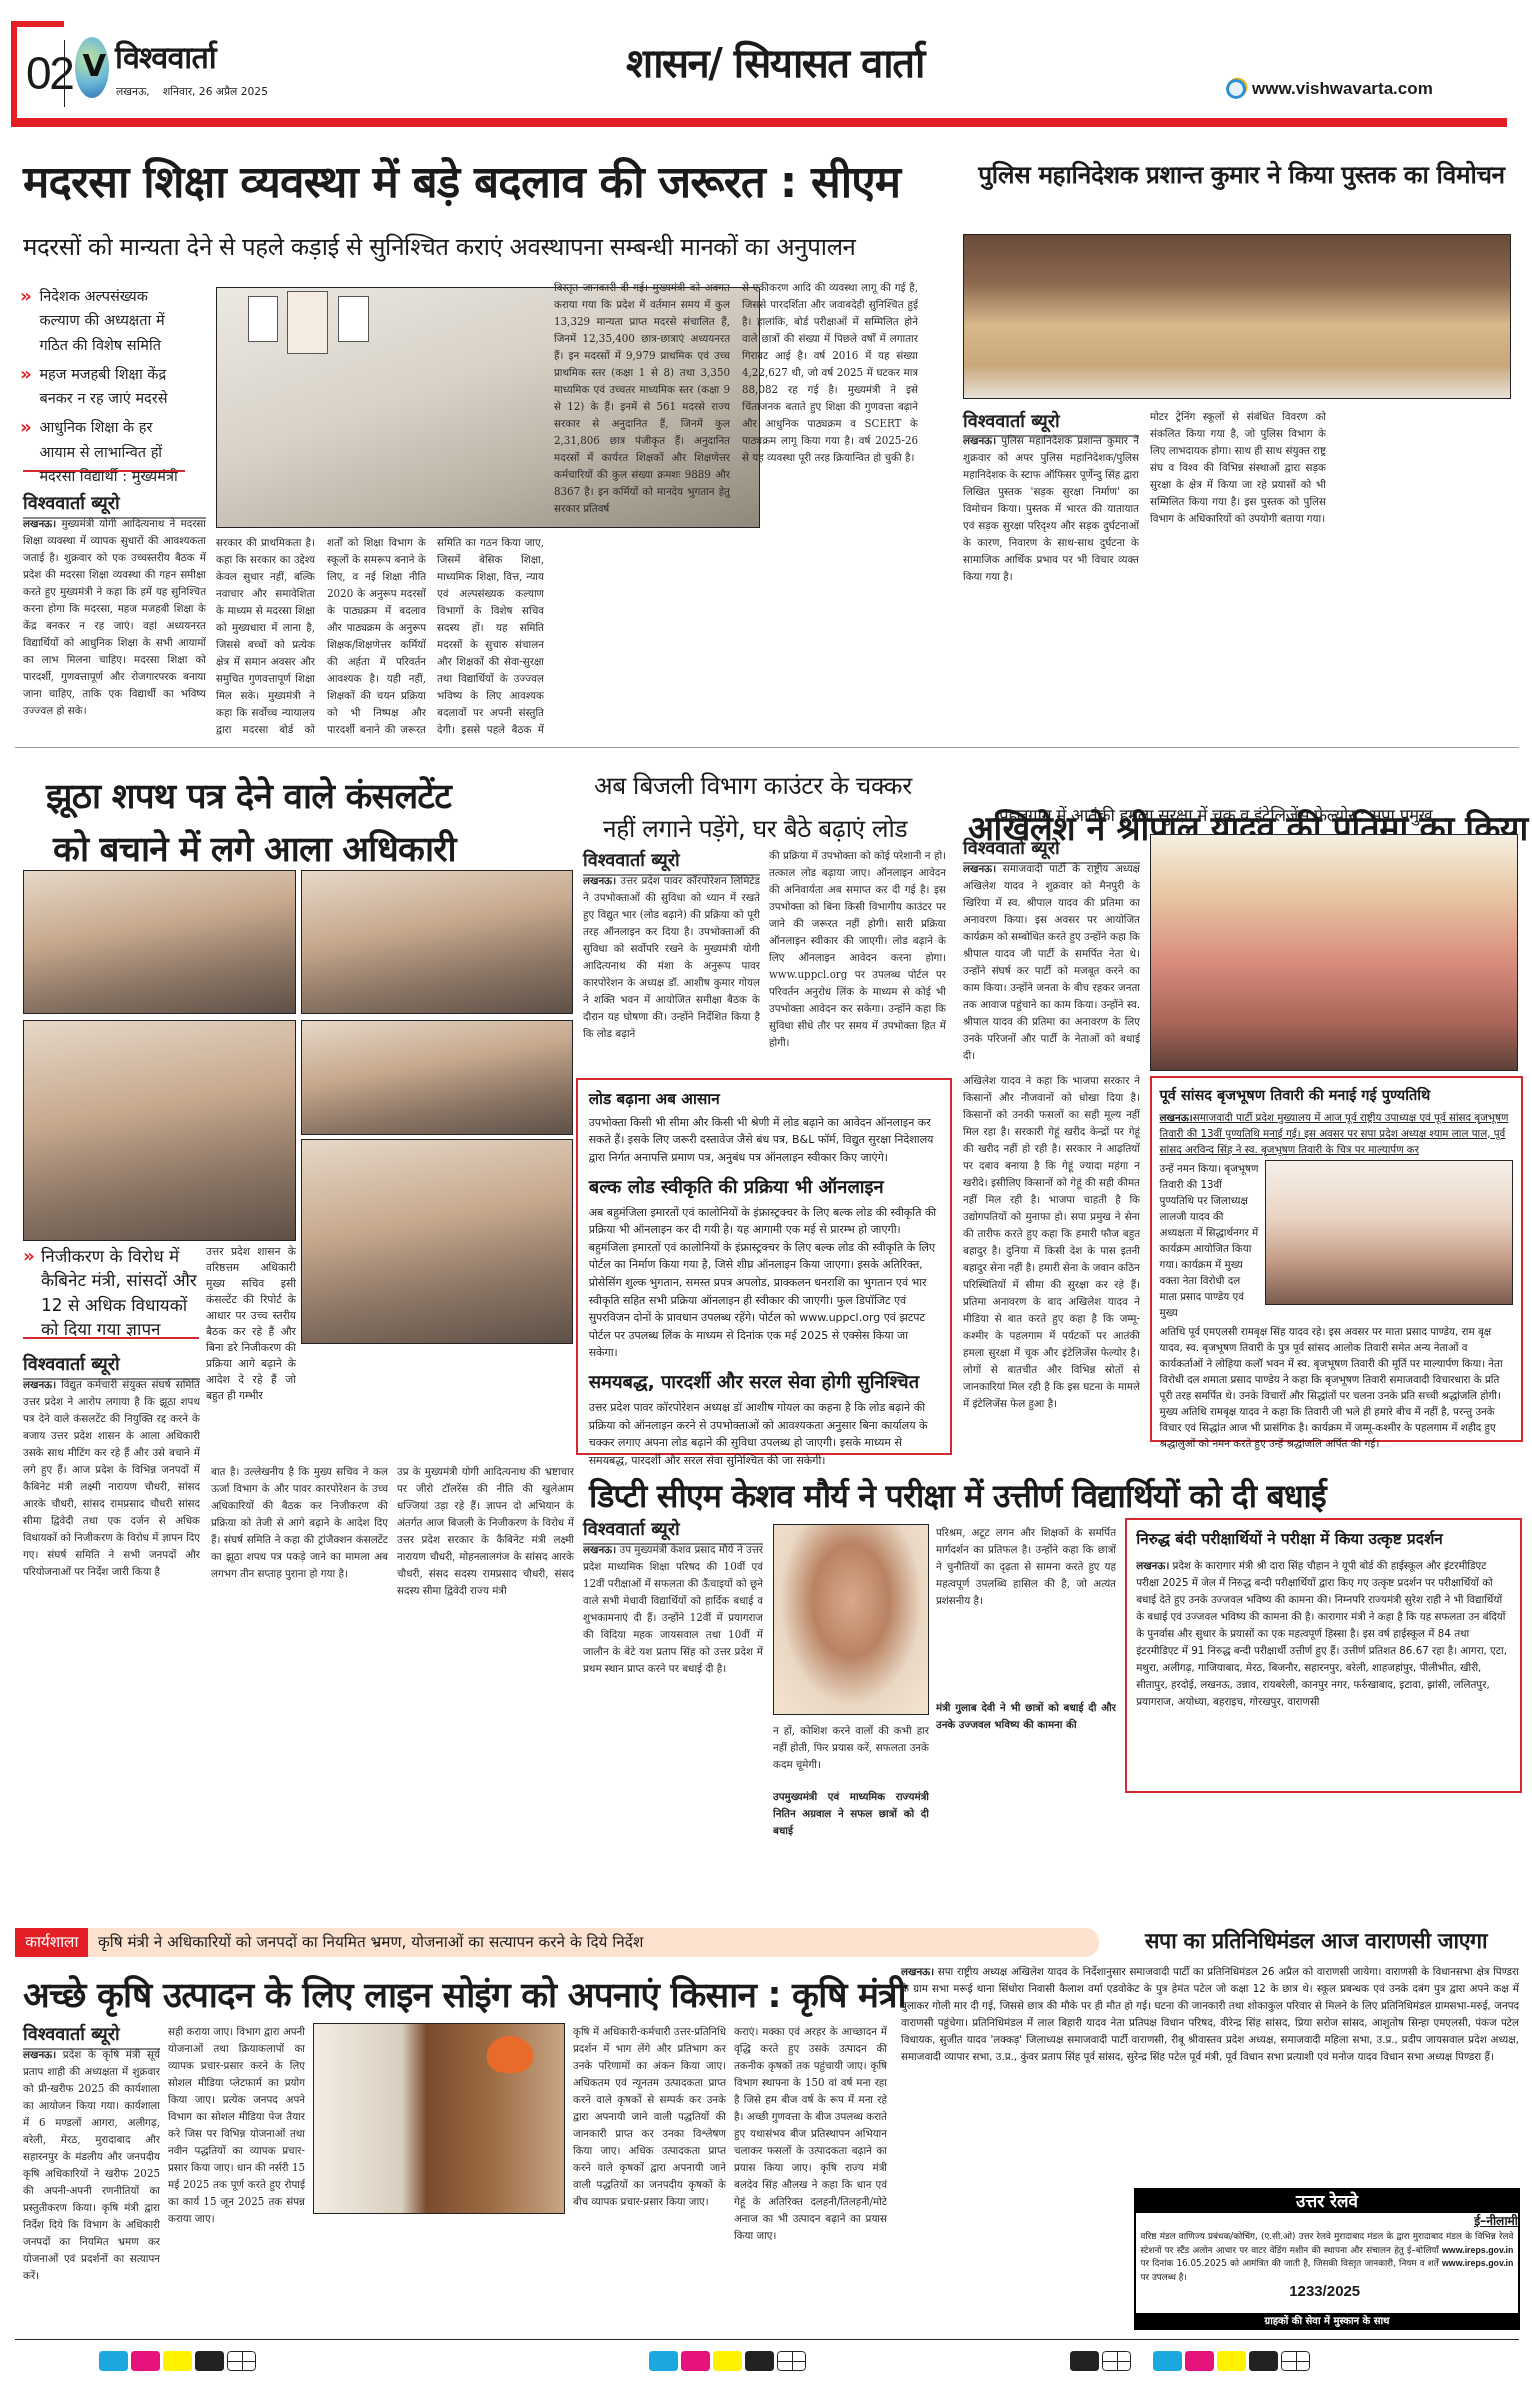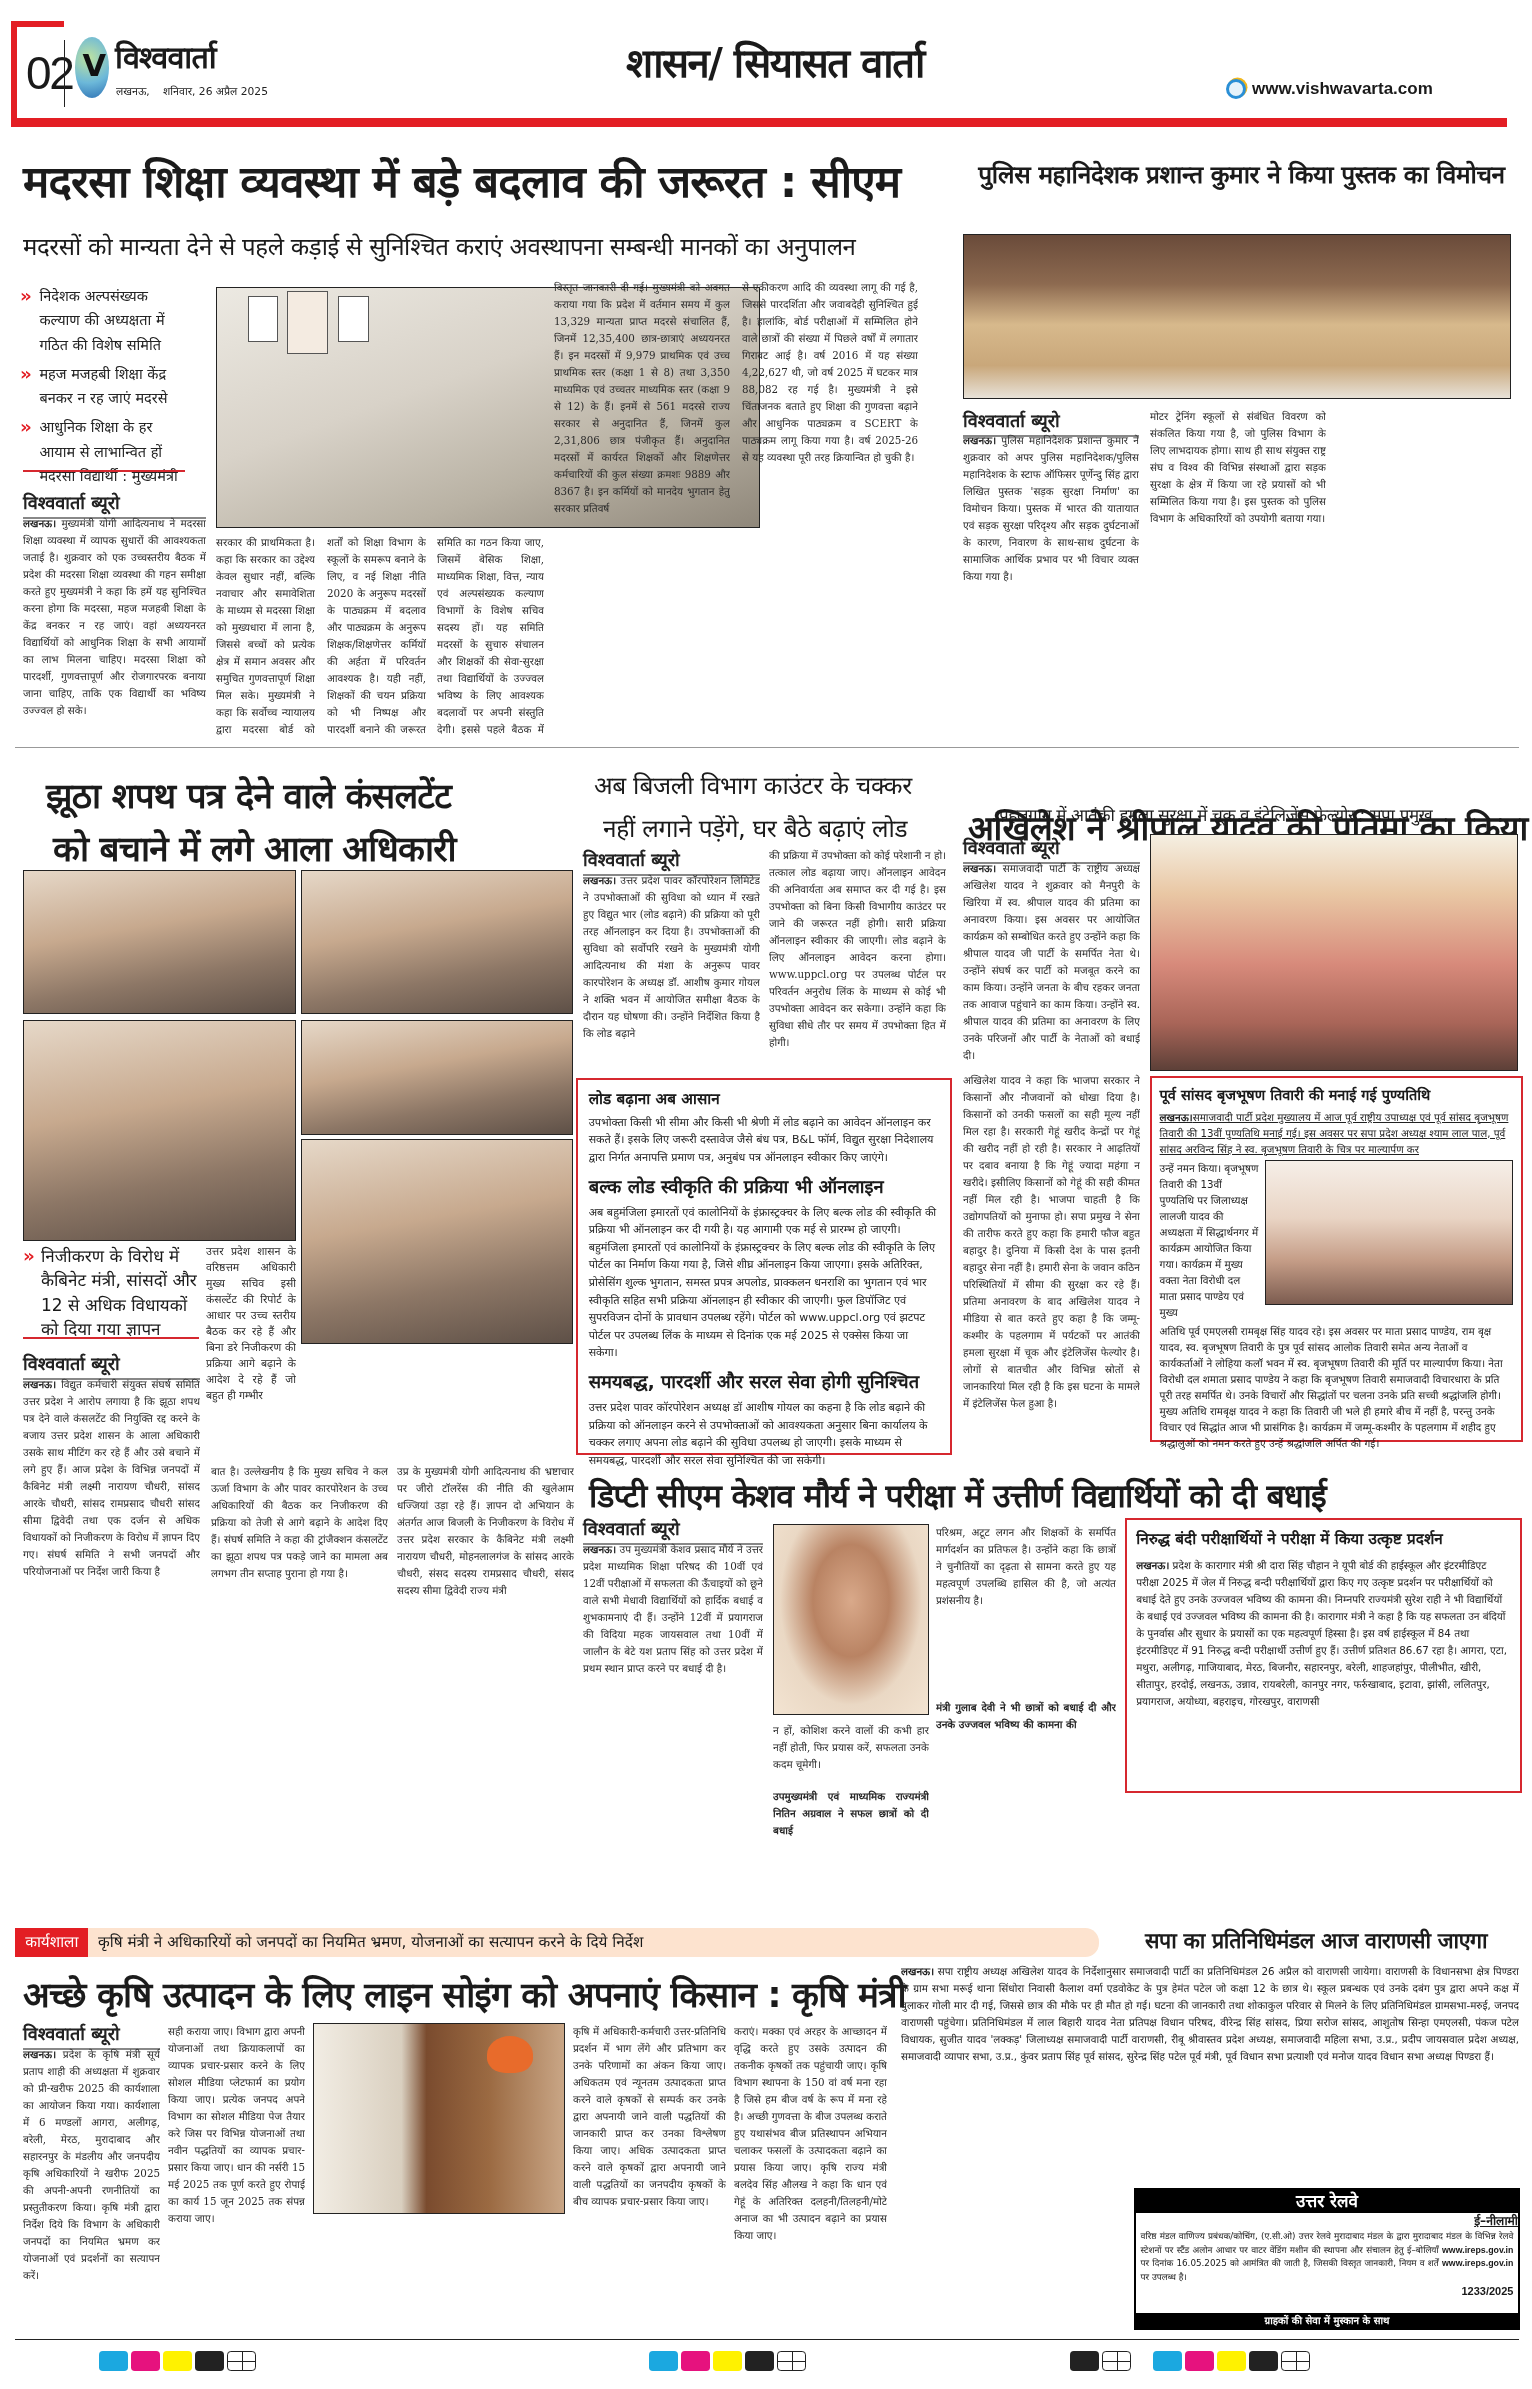--- a/index.html
+++ b/index.html
@@ -200,21 +200,21 @@
 <div style="position:absolute;left:1134px;top:2188px;width:386px;height:142px;border:2.3px solid #000;background:#fff;">
   <div style="background:#000;color:#fff;text-align:center;font-size:17px;font-weight:bold;line-height:23px;">उत्तर रेलवे</div>
   <div style="text-align:right;font-size:12.2px;font-weight:bold;text-decoration:underline;line-height:17px;">ई–नीलामी</div>
   <div style="padding:0 4.6px;font-size:8.8px;line-height:13.7px;text-align:justify;">
     <span>वरिष्ठ मंडल वाणिज्य प्रबंधक/कोचिंग, (ए.सी.ओ) उत्तर रेलवे मुरादाबाद मंडल के द्वारा मुरादाबाद मंडल के विभिन्न रेलवे स्टेशनों पर स्टैंड अलोन आधार पर वाटर वेंडिंग मशीन की स्थापना और संचालन हेतु ई–बोलियाँ</span>
     <b style="font-family:'Liberation Sans',sans-serif;">www.ireps.gov.in</b>
     <span>पर दिनांक 16.05.2025 को आमंत्रित की जाती है, जिसकी विस्तृत जानकारी, नियम व शर्तें</span>
     <b style="font-family:'Liberation Sans',sans-serif;">www.ireps.gov.in</b>
     <span>पर उपलब्ध है।</span>
   </div>
-  <div style="text-align:right;padding-right:4.6px;font-family:'Liberation Sans',sans-serif;font-weight:bold;font-size:11px;line-height:12.2px;">1233/2025</div>
+  <div style="text-align:center;padding-right:4.6px;font-family:'Liberation Sans',sans-serif;font-weight:bold;font-size:15px;line-height:12.2px;">1233/2025</div>
   <div style="position:absolute;left:0;right:0;bottom:0;background:#000;color:#fff;text-align:center;font-size:10px;font-weight:bold;line-height:15.3px;">ग्राहकों की सेवा में मुस्कान के साथ</div>
 </div>
 
 <div class="abs" style="left:15.3px;top:2339px;width:1504px;border-top:1.5px solid #222;"></div>
 <div>
   <div class="reg-mark" style="left:99px;top:2351px;background:#1ba8e0;"></div>
   <div class="reg-mark" style="left:131px;top:2351px;background:#e6127e;"></div>
   <div class="reg-mark" style="left:163px;top:2351px;background:#fff200;"></div>
   <div class="reg-mark" style="left:195px;top:2351px;background:#222;"></div>
   <div class="reg-grid" style="left:227px;top:2351px;"></div>

